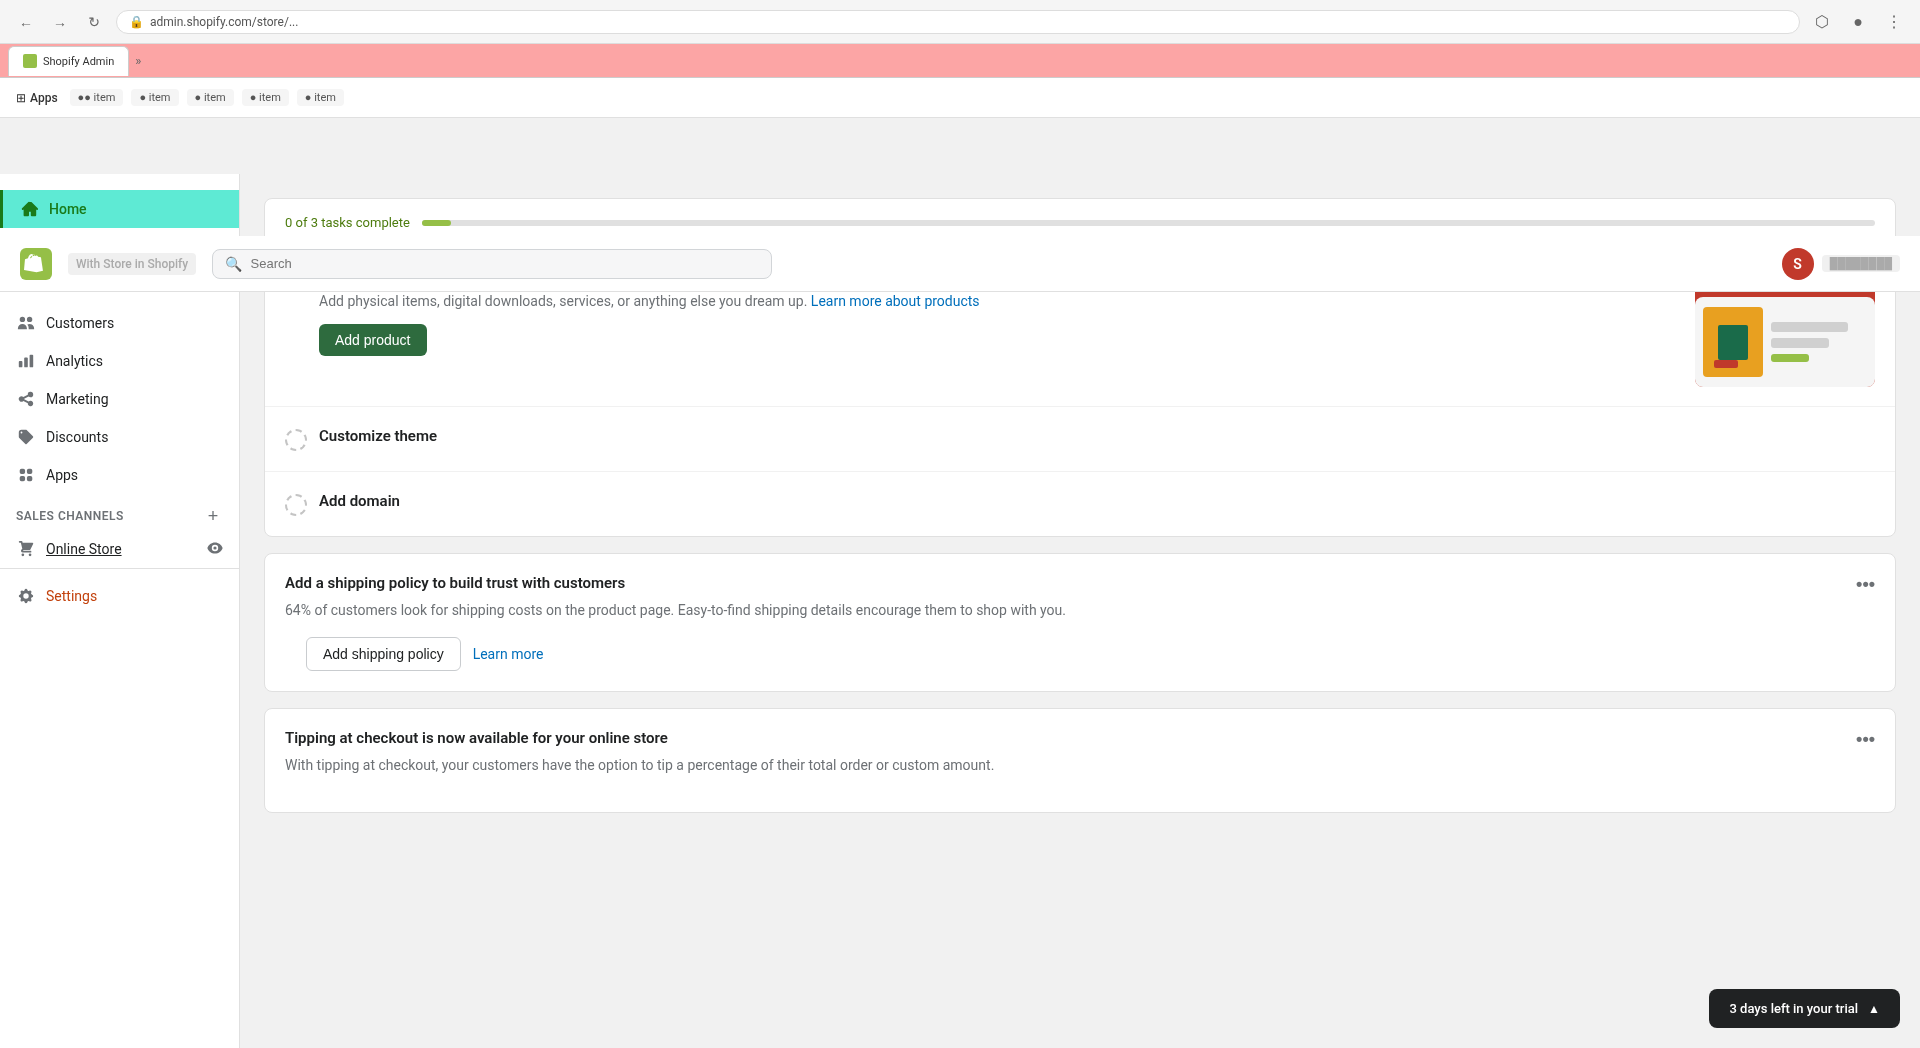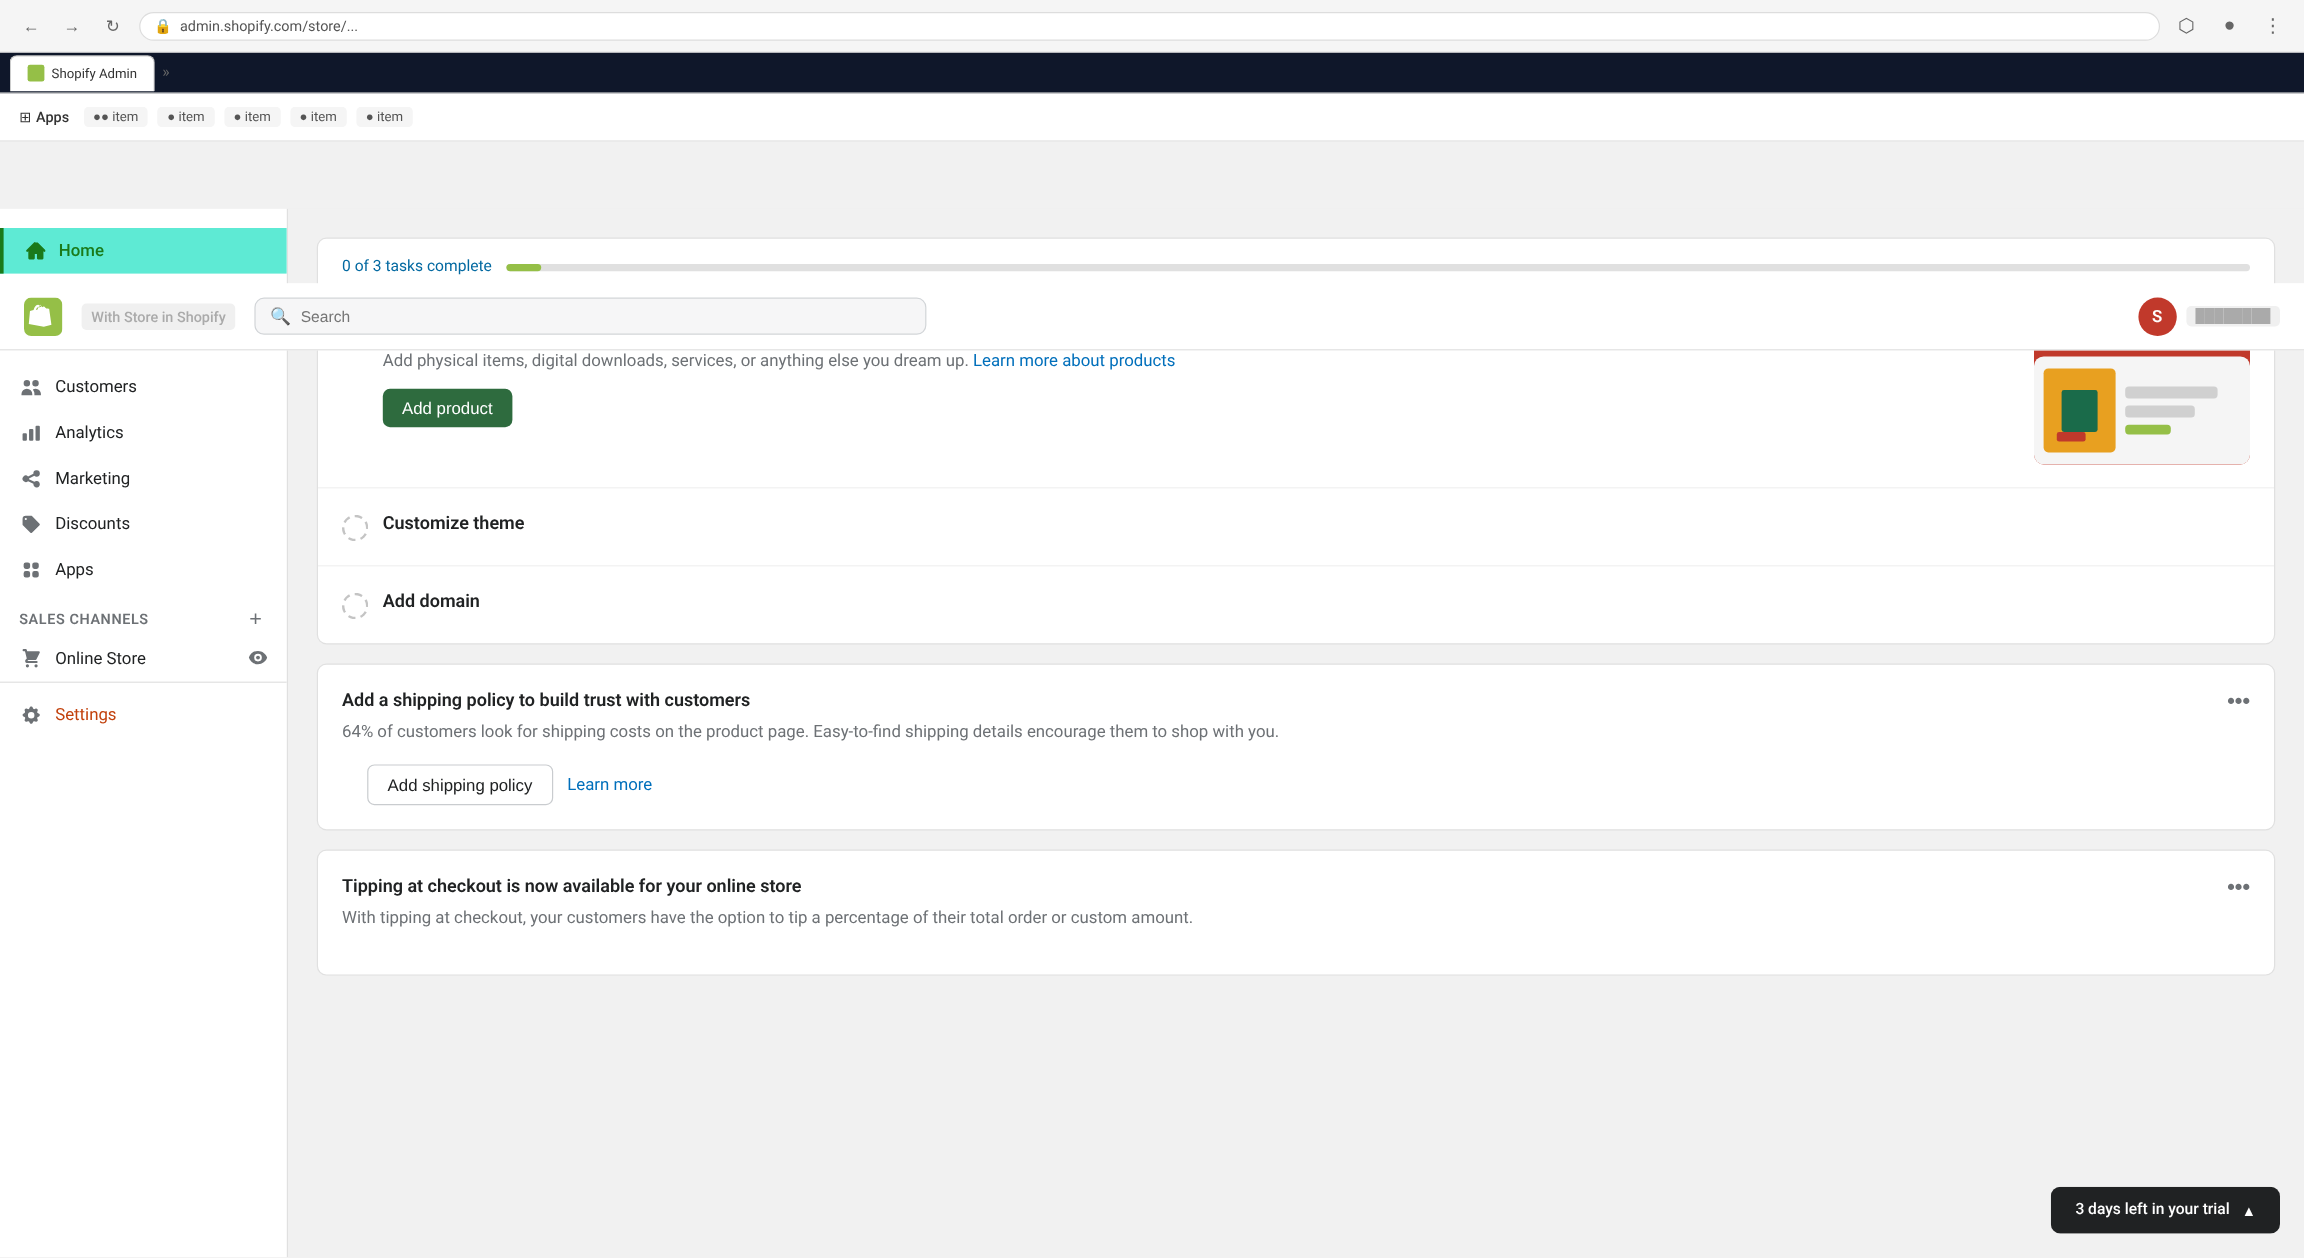--- a/index.html
+++ b/index.html
@@ -17,21 +17,21 @@
     }
     .browser-nav { display: flex; gap: 6px; align-items: center; }
     .nav-btn { width: 28px; height: 28px; border-radius: 50%; border: none; background: transparent; cursor: pointer; color: #666; font-size: 14px; display: flex; align-items: center; justify-content: center; }
     .nav-btn:disabled { opacity: 0.3; }
     .address-bar { flex: 1; background: #fff; border: 1px solid #ddd; border-radius: 20px; padding: 4px 12px; font-size: 12px; color: #555; display: flex; align-items: center; gap: 6px; }
     .browser-actions { display: flex; gap: 8px; align-items: center; }
     .browser-action-btn { width: 28px; height: 28px; border-radius: 50%; border: none; background: transparent; cursor: pointer; color: #666; font-size: 16px; display: flex; align-items: center; justify-content: center; }
 
     
     .tabs-bar {
-      background: #0f172a;
+      background: #fca5a5;
       display: flex;
       align-items: center;
       padding: 0 8px;
       height: 34px;
       border-bottom: 1px solid #ccc;
     }
     .tab-item {
       background: #fff;
       border-radius: 6px 6px 0 0;
       padding: 6px 14px;
@@ -156,21 +156,21 @@
     }
 
     
     .task-header {
       padding: 16px 20px;
       border-bottom: 1px solid #f1f1f1;
       display: flex;
       align-items: center;
       gap: 12px;
     }
-    .task-progress-text { font-size: 13px; color: #0369a1; }
+    .task-progress-text { font-size: 13px; color: #4d7c0f; }
     .progress-bar-container { flex: 1; height: 6px; background: #e0e0e0; border-radius: 3px; }
     .progress-bar-fill { height: 100%; background: #95bf47; border-radius: 3px; width: 2%; }
 
     .task-item {
       padding: 20px;
       border-bottom: 1px solid #f1f1f1;
       position: relative;
     }
     .task-item:last-child { border-bottom: none; }
 
@@ -296,20 +296,21 @@
     .trial-chevron { font-size: 12px; }
 
     .online-store-item {
       display: flex;
       align-items: center;
       gap: 10px;
       padding: 9px 16px;
       cursor: pointer;
       color: #202223;
       font-size: 14px;
+      text-decoration: underline;
     }
     .eye-btn { background: transparent; border: none; cursor: pointer; color: #6d7175; margin-left: auto; }
   </style>
 </head>
 <body>
 
 <div class="browser-bar">
   <div class="browser-nav">
     <button class="nav-btn">←</button>
     <button class="nav-btn">→</button>

